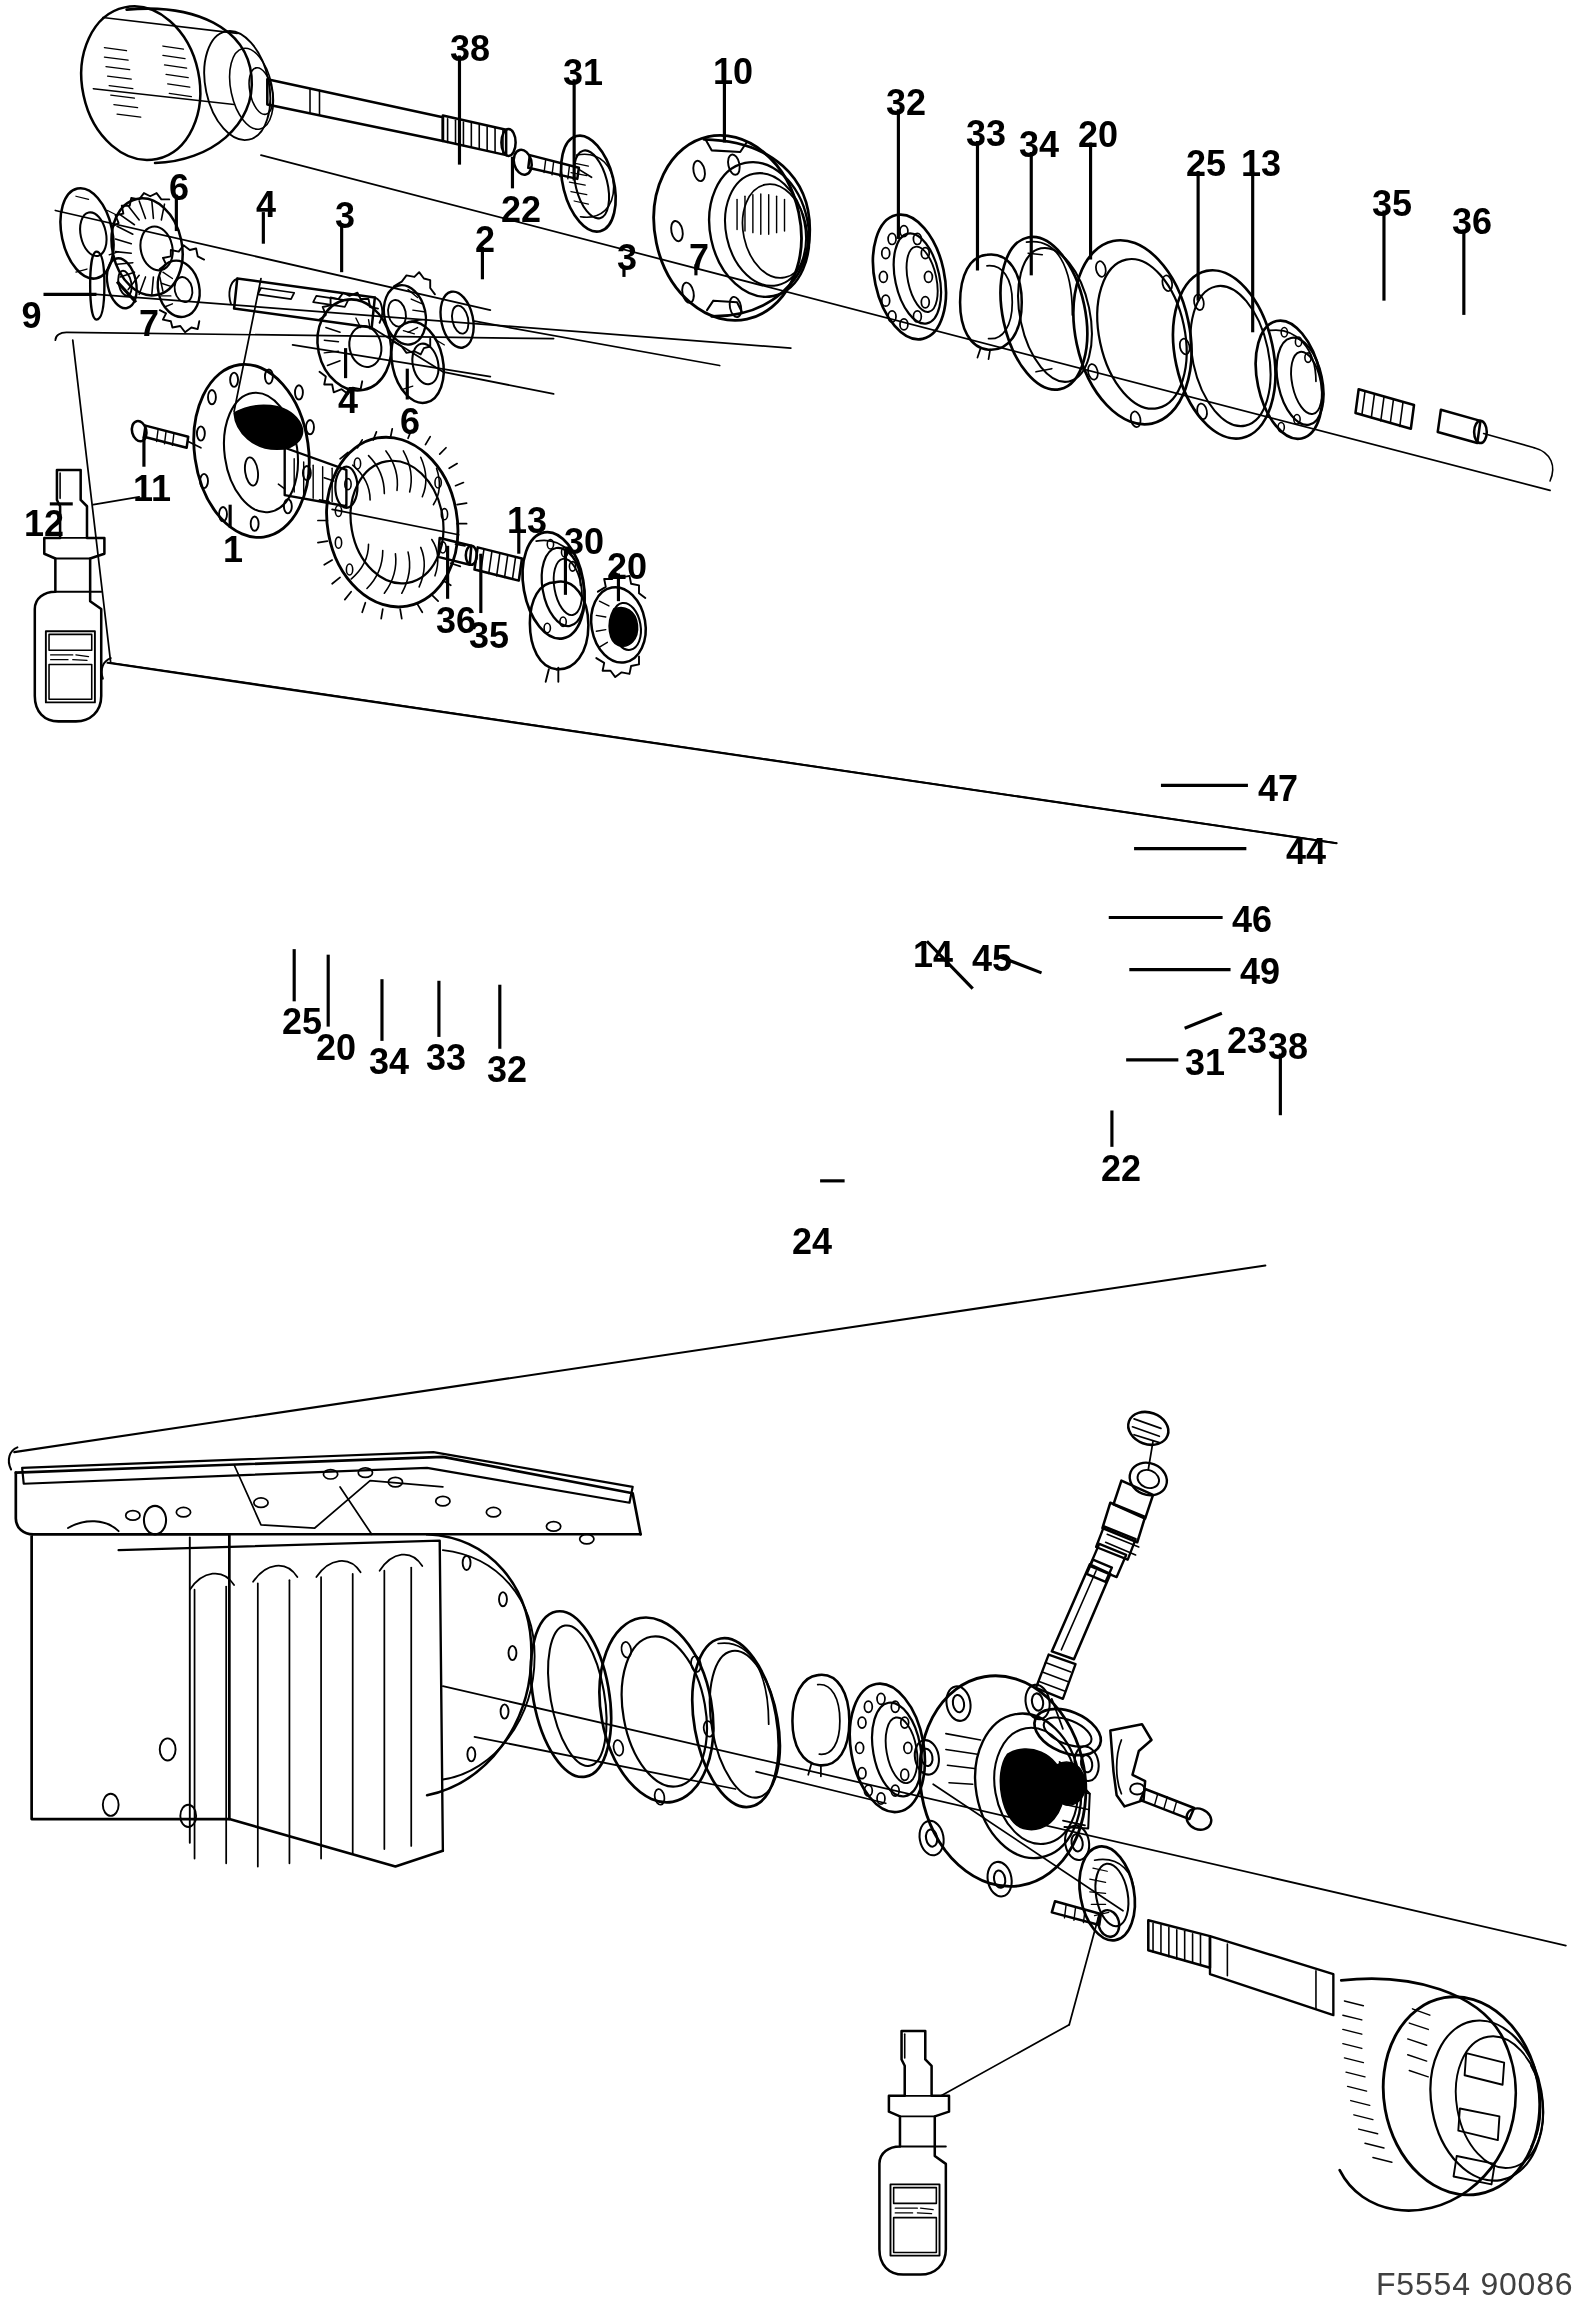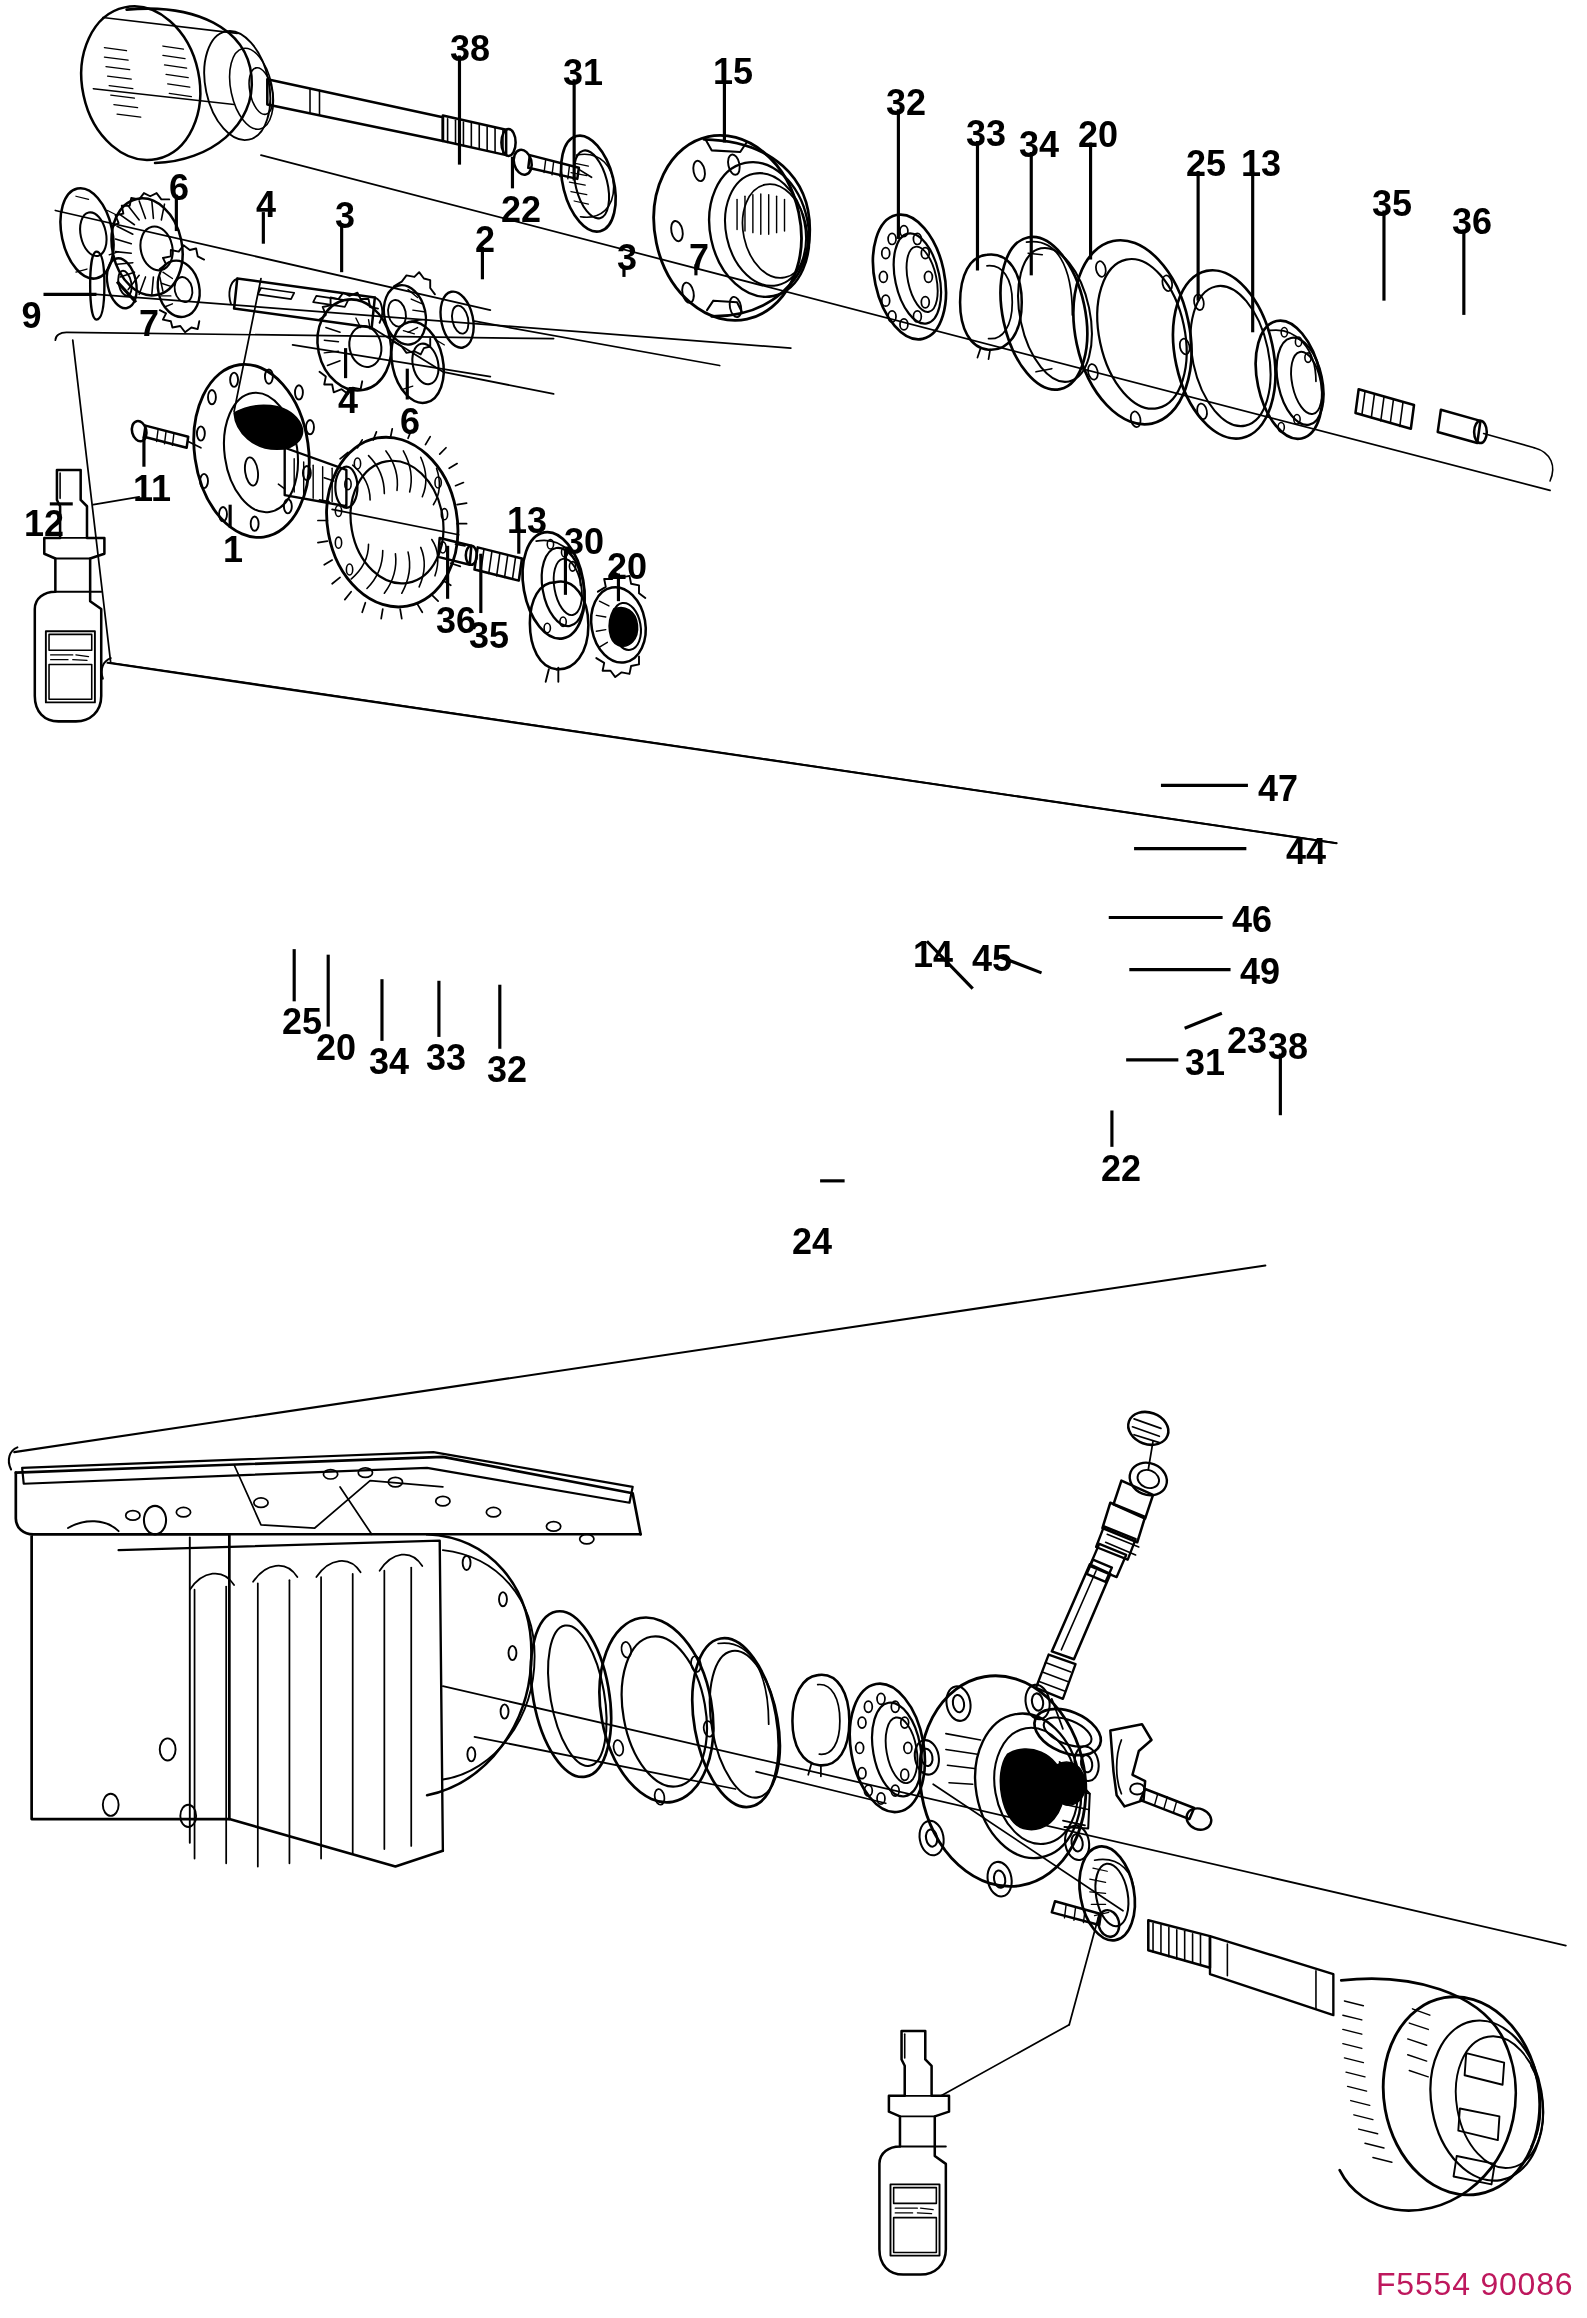--- a/index.html
+++ b/index.html
@@ -4,21 +4,21 @@
 <title>Exploded Parts Diagram</title>
 <style>
   html,body{margin:0;padding:0;background:#ffffff;}
   body{width:1588px;height:2319px;font-family:"Liberation Sans",sans-serif;overflow:hidden;}
   #sheet{position:relative;width:1588px;height:2319px;background:#fff;}
   #art{position:absolute;left:0;top:0;width:1588px;height:2319px;}
   .callout{position:absolute;font-family:"Liberation Sans",sans-serif;font-weight:700;
            color:#000;line-height:1;white-space:nowrap;user-select:none;}
   .c-num{font-size:36px;letter-spacing:0px;}
   .figcode{position:absolute;font-family:"Liberation Sans",sans-serif;font-weight:400;
-           font-size:32px;color:#be185d;letter-spacing:0.8px;white-space:nowrap;}
+           font-size:32px;color:#404040;letter-spacing:0.8px;white-space:nowrap;}
 </style>
 </head>
 <body>
 
 <div id="sheet">
 
   <svg id="art" viewBox="0 0 2008 2932" xmlns="http://www.w3.org/2000/svg">
     <defs>
       <g id="hatchset">
         <path d="M0 0 L0 18" stroke="#000" stroke-width="2"></path>
@@ -886,21 +886,21 @@
         <line x1="1490" y1="1340" x2="1424" y2="1340"></line>
         <line x1="1619" y1="1332" x2="1619" y2="1410"></line>
         <line x1="1406" y1="1450" x2="1406" y2="1404"></line>
         <line x1="1037" y1="1493" x2="1068" y2="1493"></line>
       </g>
   </svg>
 
   <div id="callout-layer">
       <div class="callout c-num" style="left: 450px; top: 31px;">38</div>
       <div class="callout c-num" style="left: 563px; top: 55px;">31</div>
-      <div class="callout c-num" style="left: 713px; top: 54px;">15</div>
+      <div class="callout c-num" style="left: 713px; top: 54px;">10</div>
       <div class="callout c-num" style="left: 886px; top: 85px;">32</div>
       <div class="callout c-num" style="left: 966px; top: 116px;">33</div>
       <div class="callout c-num" style="left: 1019px; top: 127px;">34</div>
       <div class="callout c-num" style="left: 1078px; top: 117px;">20</div>
       <div class="callout c-num" style="left: 1186px; top: 146px;">25</div>
       <div class="callout c-num" style="left: 1241px; top: 146px;">13</div>
       <div class="callout c-num" style="left: 1372px; top: 186px;">35</div>
       <div class="callout c-num" style="left: 1452px; top: 204px;">36</div>
       <div class="callout c-num" style="left: 501px; top: 192px;">22</div>
       <div class="callout c-num" style="left: 169px; top: 170px;">6</div>

